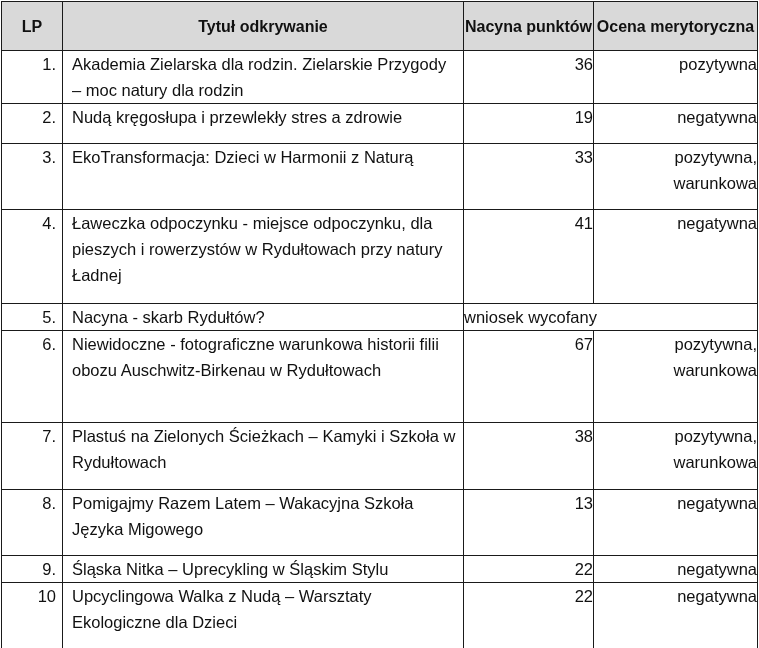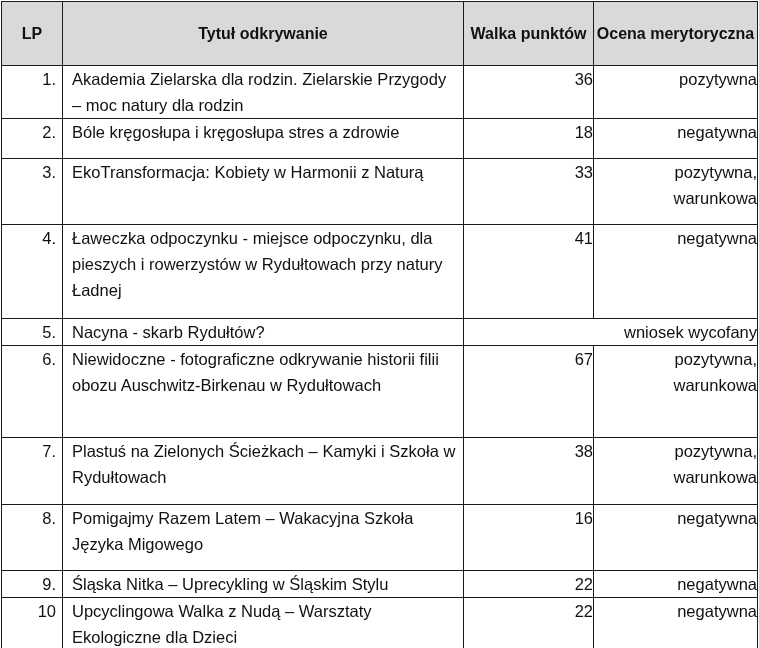--- a/index.html
+++ b/index.html
@@ -3,87 +3,87 @@
 <meta charset="utf-8">
 <style>
   html, body { margin:0; padding:0; background:#ffffff; }
   body { width:759px; height:648px; overflow:hidden; font-family:"Liberation Sans", sans-serif; color:#111; }
   table { position:absolute; left:1px; top:1px; border-collapse:collapse; table-layout:fixed; width:757px; }
   td, th { border:1.4px solid #1a1a1a; padding:0; vertical-align:top; font-size:16.5px; line-height:26px; }
   th { background:#d9d9d9; font-weight:bold; text-align:center; vertical-align:middle; line-height:23px; font-size:16px; }
   td.lp { text-align:right; padding-right:6px; padding-top:0; }
   td.title { padding-left:9px; padding-right:4px; }
   td.num, td.ocena { text-align:right; }
-  td.merged { text-align:right; }
+  td.merged { text-align:left; }
   .c-lp { width:61px; } .c-title { width:401px; } .c-num { width:130px; } .c-ocena { width:164px; }
 </style>
 </head>
 <body>
 
 <table>
   <colgroup>
     <col class="c-lp">
       <col class="c-title">
       <col class="c-num">
       <col class="c-ocena">
   </colgroup>
   <thead>
-    <tr style="height:64px">
+    <tr style="height:49px">
       <th>LP</th>
       <th>Tytuł odkrywanie</th>
-      <th>Walka punktów</th>
+      <th>Nacyna punktów</th>
       <th>Ocena merytoryczna</th>
     </tr>
   </thead>
   <tbody id="tbody">
       <tr style="height: 48px;">
         <td class="lp">1.</td>
         <td class="title">Akademia Zielarska dla rodzin. Zielarskie Przygody – moc natury dla rodzin</td>
         <td class="num">36</td>
         <td class="ocena">pozytywna</td>
       </tr>
       <tr style="height: 40px;">
         <td class="lp">2.</td>
-        <td class="title">Bóle kręgosłupa i kręgosłupa stres a zdrowie</td>
-        <td class="num">18</td>
+        <td class="title">Nudą kręgosłupa i przewlekły stres a zdrowie</td>
+        <td class="num">19</td>
         <td class="ocena">negatywna</td>
       </tr>
       <tr style="height: 66px;">
         <td class="lp">3.</td>
-        <td class="title">EkoTransformacja: Kobiety w Harmonii z Naturą</td>
+        <td class="title">EkoTransformacja: Dzieci w Harmonii z Naturą</td>
         <td class="num">33</td>
         <td class="ocena">pozytywna, warunkowa</td>
       </tr>
       <tr style="height: 94px;">
         <td class="lp">4.</td>
         <td class="title">Ławeczka odpoczynku - miejsce odpoczynku, dla pieszych i rowerzystów w Rydułtowach przy natury Ładnej</td>
         <td class="num">41</td>
         <td class="ocena">negatywna</td>
       </tr>
       <tr style="height: 26px;">
         <td class="lp">5.</td>
         <td class="title">Nacyna - skarb Rydułtów?</td>
         <td class="merged" colspan="2">wniosek wycofany</td>
       </tr>
       <tr style="height: 92px;">
         <td class="lp">6.</td>
-        <td class="title">Niewidoczne - fotograficzne odkrywanie historii filii obozu Auschwitz-Birkenau w Rydułtowach</td>
+        <td class="title">Niewidoczne - fotograficzne warunkowa historii filii obozu Auschwitz-Birkenau w Rydułtowach</td>
         <td class="num">67</td>
         <td class="ocena">pozytywna, warunkowa</td>
       </tr>
       <tr style="height: 67px;">
         <td class="lp">7.</td>
         <td class="title">Plastuś na Zielonych Ścieżkach – Kamyki i Szkoła w Rydułtowach</td>
         <td class="num">38</td>
         <td class="ocena">pozytywna, warunkowa</td>
       </tr>
       <tr style="height: 66px;">
         <td class="lp">8.</td>
         <td class="title">Pomigajmy Razem Latem – Wakacyjna Szkoła Języka Migowego</td>
-        <td class="num">16</td>
+        <td class="num">13</td>
         <td class="ocena">negatywna</td>
       </tr>
       <tr style="height: 26px;">
         <td class="lp">9.</td>
         <td class="title">Śląska Nitka – Uprecykling w Śląskim Stylu</td>
         <td class="num">22</td>
         <td class="ocena">negatywna</td>
       </tr>
       <tr style="height: 67px;">
         <td class="lp">10</td>

